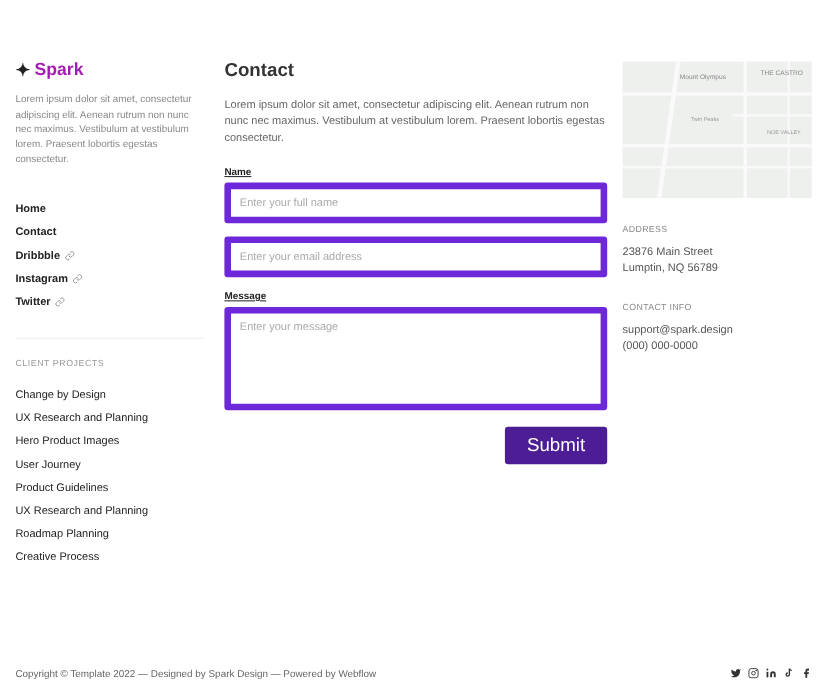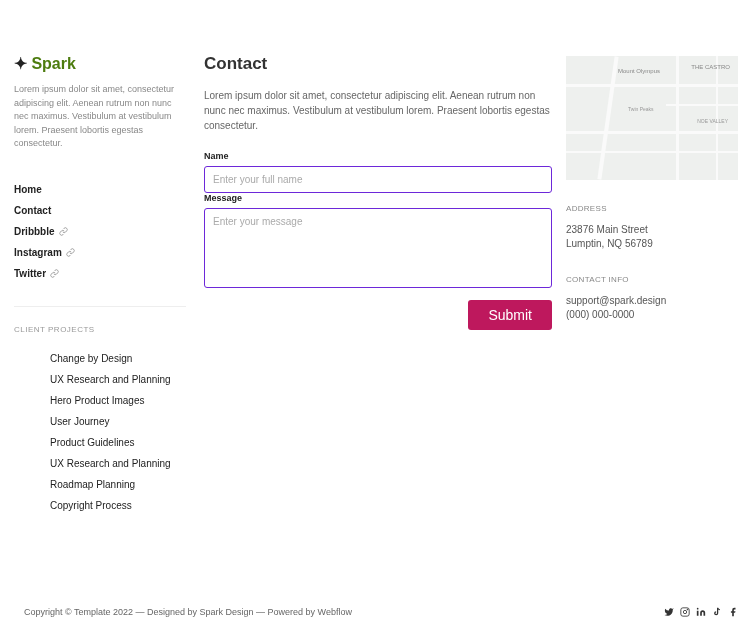--- a/index.html
+++ b/index.html
@@ -30,21 +30,21 @@
       margin-bottom: 10px;
     }
     .logo-icon {
       font-size: 16px;
       font-weight: 700;
       color: #222;
     }
     .logo-text {
       font-size: 16px;
       font-weight: 700;
-      color: #4d7c0f;
+      color: #a21caf;
     }
     .sidebar-desc {
       font-size: 9px;
       color: #888;
       line-height: 1.5;
       margin-bottom: 28px;
     }
     .nav-list {
       list-style: none;
       margin-bottom: 22px;
@@ -77,21 +77,20 @@
       margin-bottom: 14px;
     }
     .project-list {
       list-style: none;
     }
     .project-item {
       font-size: 10px;
       color: #222;
       padding: 5px 0;
       cursor: pointer;
-      margin-left: 36px;
     }
     .main {
       flex: 1;
       display: flex;
       gap: 14px;
       padding-top: 40px;
     }
     .content {
       flex: 1;
     }
@@ -101,57 +100,58 @@
       color: #333;
       margin-bottom: 14px;
     }
     .page-desc {
       font-size: 10px;
       color: #666;
       line-height: 1.5;
       margin-bottom: 18px;
     }
     .form-group {
-      margin-bottom: 0;
+      margin-bottom: 12px;
+      text-decoration: underline;
     }
     .form-label {
       font-size: 9px;
       font-weight: 600;
       color: #222;
       display: block;
       margin-bottom: 5px;
     }
     .form-input {
       width: 100%;
       padding: 7px 8px;
-      border: 1px solid #6d28d9;
+      border: 6px solid #6d28d9;
       border-radius: 3px;
       font-size: 10px;
       color: #333;
       font-family: inherit;
     }
     .form-input::placeholder {
       color: #aaa;
     }
     textarea.form-input {
-      height: 80px;
+      height: 94px;
       resize: none;
     }
     .submit-row {
       display: flex;
       justify-content: flex-end;
       margin-top: 10px;
     }
     .submit-btn {
-      background: #be185d;
+      background: #4c1d95;
       color: #fff;
       border: none;
       padding: 7px 20px;
       border-radius: 3px;
-      font-size: 14px;
+      font-size: 17px;
       cursor: pointer;
     }
     .aside {
       width: 172px;
       flex-shrink: 0;
     }
     .map {
       width: 100%;
       height: 124px;
       background: #eef0ee;
@@ -202,21 +202,21 @@
       font-size: 10px;
       color: #555;
       line-height: 1.4;
     }
     .info-block {
       margin-bottom: 24px;
     }
     .footer {
       position: absolute;
       bottom: 14px;
-      left: 24px;
+      left: 14px;
       right: 14px;
       display: flex;
       justify-content: space-between;
       align-items: center;
     }
     .footer-text {
       font-size: 9px;
       color: #666;
     }
     .footer-icons {
@@ -282,35 +282,36 @@
     <div class="divider"></div>
     <div class="section-label">CLIENT PROJECTS</div>
     <ul class="project-list">
       <li class="project-item">Change by Design</li>
       <li class="project-item">UX Research and Planning</li>
       <li class="project-item">Hero Product Images</li>
       <li class="project-item">User Journey</li>
       <li class="project-item">Product Guidelines</li>
       <li class="project-item">UX Research and Planning</li>
       <li class="project-item">Roadmap Planning</li>
-      <li class="project-item">Copyright Process</li>
+      <li class="project-item">Creative Process</li>
     </ul>
   </aside>
 
   <main class="main">
     <div class="content">
       <h1 class="page-title">Contact</h1>
       <p class="page-desc">Lorem ipsum dolor sit amet, consectetur adipiscing elit. Aenean rutrum non nunc nec maximus. Vestibulum at vestibulum lorem. Praesent lobortis egestas consectetur.</p>
 
       <div class="form-group">
         <label class="form-label">Name</label>
         <input class="form-input" type="text" placeholder="Enter your full name" style="">
       </div>
 
       <div class="form-group">
+        <input class="form-input" type="text" placeholder="Enter your email address" style="">
       </div>
 
       <div class="form-group">
         <label class="form-label">Message</label>
         <textarea class="form-input" placeholder="Enter your message" style=""></textarea>
       </div>
 
       <div class="submit-row">
         <button class="submit-btn">Submit</button>
       </div>

